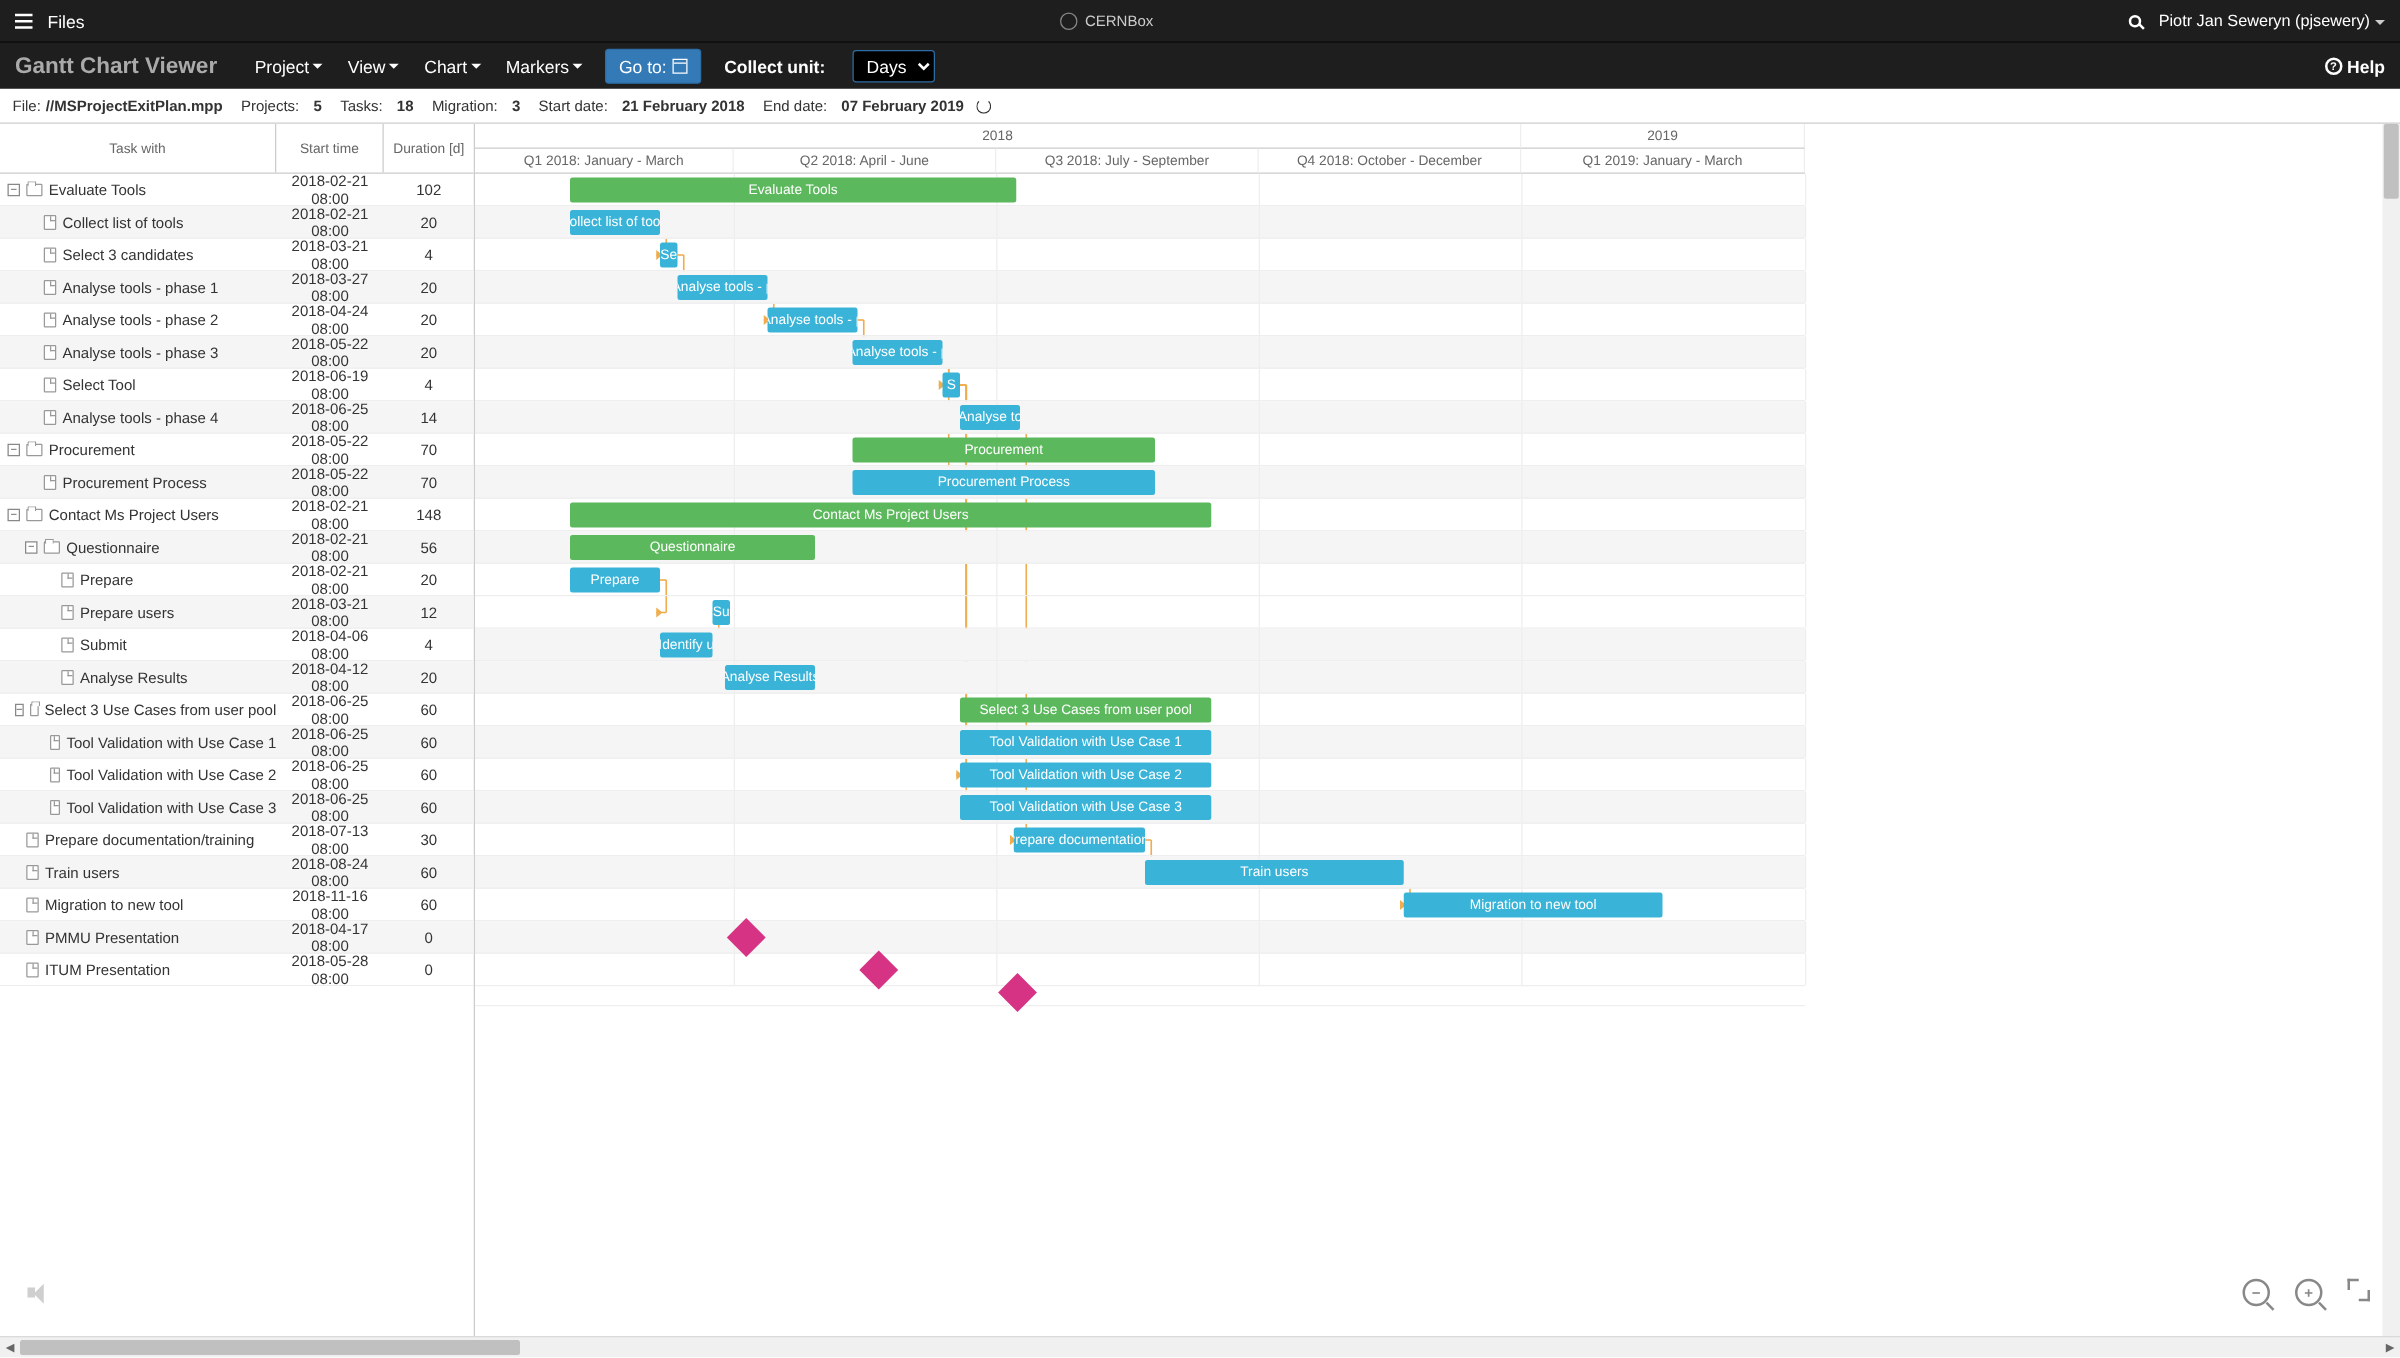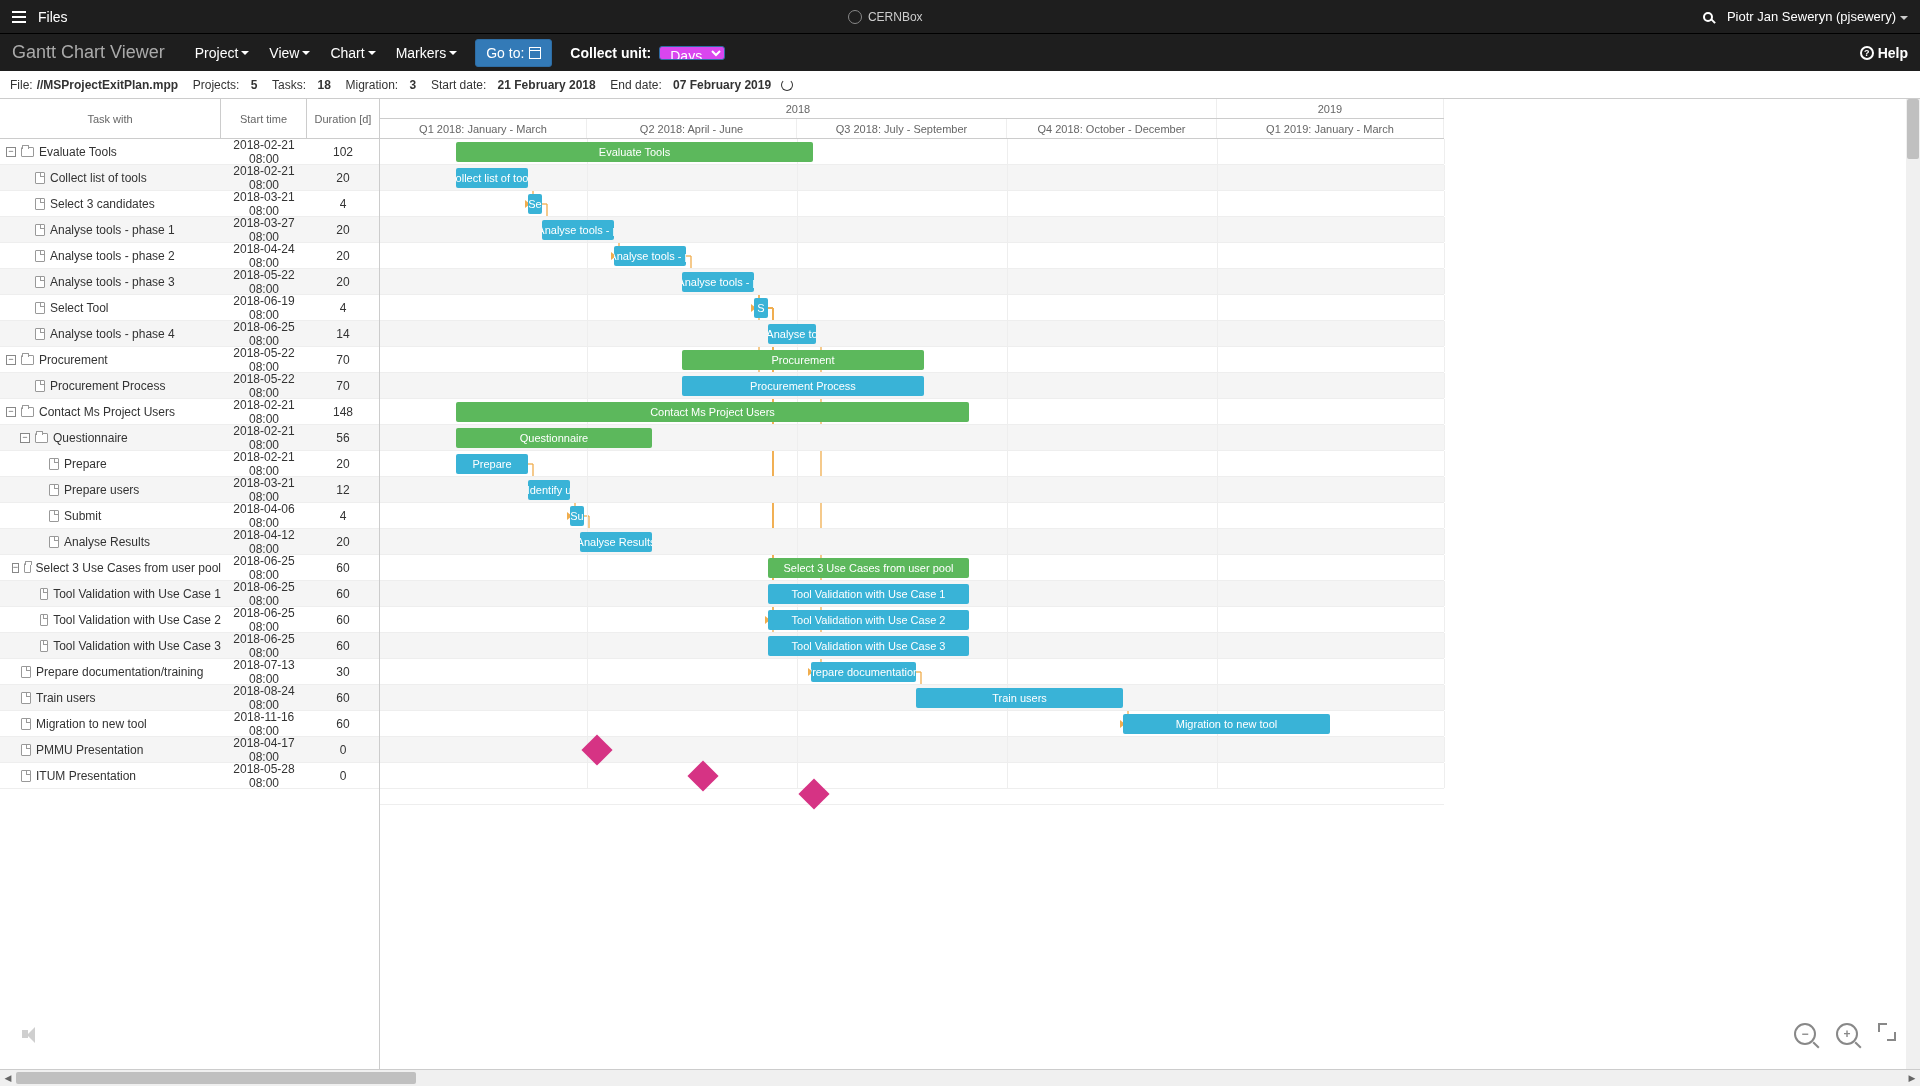--- a/index.html
+++ b/index.html
@@ -9,28 +9,28 @@
 .hamburger{display:flex;flex-direction:column;gap:3px;cursor:pointer}
 .hamburger span{width:14px;height:2px;background:#fff}
 .topbar-title{font-size:14px}
 .topbar-center{flex:1;display:flex;justify-content:center;align-items:center;gap:6px;font-size:12px;color:#ccc}
 .atom-icon{width:14px;height:14px;border:1px solid #888;border-radius:50%;position:relative}
 .topbar-right{display:flex;align-items:center;gap:14px;font-size:13px}
 .search-icon-circ{width:10px;height:10px;border:2px solid #fff;border-radius:50%;position:relative}
 .search-icon-circ::after{content:"";position:absolute;width:6px;height:2px;background:#fff;transform:rotate(45deg);right:-5px;bottom:-2px}
 .caret-d{display:inline-block;width:0;height:0;border-left:4px solid transparent;border-right:4px solid transparent;border-top:4px solid #ccc;margin-left:4px;vertical-align:middle}
 .toolbar{background:#1e1e1e;border-top:1px solid #000;height:38px;display:flex;align-items:center;padding:0 12px;color:#fff}
-.app-title{font-size:18px;font-weight:normal;color:#aaa;margin-right:20px}
+.app-title{font-size:18px;font-weight:bold;color:#aaa;margin-right:20px}
 .menu-btn{background:none;color:#fff;border:none;font-size:14px;padding:6px 10px;cursor:pointer;display:flex;align-items:center}
 .menu-btn .caret-d{border-top-color:#fff;margin-left:3px}
 .goto-btn{background:#337ab7;border:1px solid #2e6da4;color:#fff;border-radius:3px;font-size:14px;padding:5px 10px;margin-left:8px;cursor:pointer;display:flex;align-items:center;gap:5px}
 .cal-icon{width:12px;height:12px;border:1px solid #fff;position:relative}
 .cal-icon::before{content:"";position:absolute;top:2px;left:0;right:0;height:1px;background:#fff}
 .dur-label{font-size:14px;font-weight:bold;color:#fff;margin-left:18px}
-.dur-select{margin-left:8px;background:#d946ef;color:#fff;border:1px solid #2e6da4;font-size:14px;height:14px;border-radius:3px;padding:0 6px}
+.dur-select{margin-left:22px;background:#000000;color:#fff;border:1px solid #2e6da4;font-size:14px;height:26px;border-radius:3px;padding:0 6px}
 .toolbar-spacer{flex:1}
 .help-btn{background:none;border:none;color:#fff;font-size:14px;font-weight:bold;cursor:pointer;display:flex;align-items:center;gap:4px}
 .help-icon{width:14px;height:14px;border:2px solid #fff;border-radius:50%;display:flex;align-items:center;justify-content:center;font-size:9px}
 .infobar{height:28px;border-bottom:1px solid #ccc;display:flex;align-items:center;padding:0 10px;font-size:12px;gap:4px;color:#333}
 .infobar b{font-weight:bold}
 .refresh-icon{margin-left:6px;width:12px;height:12px;border:1.5px solid #333;border-radius:50%;border-top-color:transparent;position:relative;cursor:pointer}
 .main{position:relative;height:calc(100vh - 33px - 38px - 28px - 16px);border-bottom:1px solid #ccc;overflow:hidden}
 .left-panel{position:absolute;left:0;top:0;width:380px;height:100%;border-right:1px solid #ccc;background:#fff;overflow:hidden}
 .left-header{display:flex;height:40px;border-bottom:1px solid #ccc;font-size:11px;color:#666;align-items:stretch}
 .lh-name{flex:1;display:flex;align-items:center;justify-content:center;border-right:1px solid #ccc}
@@ -583,35 +583,35 @@
             <div class="bar group" style="left: 76px; width: 196px;">Questionnaire</div>
           </div>
           <div class="grow">
             <div class="quarter-line" style="left: 207px;"></div>
             <div class="quarter-line" style="left: 417px;"></div>
             <div class="quarter-line" style="left: 627px;"></div>
             <div class="quarter-line" style="left: 837px;"></div>
             <div class="quarter-line" style="left: 1064px;"></div>
             <div class="bar task" style="left: 76px; width: 72px;">Prepare</div>
           </div>
+          <div class="grow">
+            <div class="quarter-line" style="left: 207px;"></div>
+            <div class="quarter-line" style="left: 417px;"></div>
+            <div class="quarter-line" style="left: 627px;"></div>
+            <div class="quarter-line" style="left: 837px;"></div>
+            <div class="quarter-line" style="left: 1064px;"></div>
+            <div class="bar task" style="left: 190px; width: 14px;">Su</div>
+          </div>
           <div class="grow alt">
             <div class="quarter-line" style="left: 207px;"></div>
             <div class="quarter-line" style="left: 417px;"></div>
             <div class="quarter-line" style="left: 627px;"></div>
             <div class="quarter-line" style="left: 837px;"></div>
             <div class="quarter-line" style="left: 1064px;"></div>
             <div class="bar task" style="left: 148px; width: 42px;">Identify u</div>
-          </div>
-          <div class="grow">
-            <div class="quarter-line" style="left: 207px;"></div>
-            <div class="quarter-line" style="left: 417px;"></div>
-            <div class="quarter-line" style="left: 627px;"></div>
-            <div class="quarter-line" style="left: 837px;"></div>
-            <div class="quarter-line" style="left: 1064px;"></div>
-            <div class="bar task" style="left: 190px; width: 14px;">Su</div>
           </div>
           <div class="grow alt">
             <div class="quarter-line" style="left: 207px;"></div>
             <div class="quarter-line" style="left: 417px;"></div>
             <div class="quarter-line" style="left: 627px;"></div>
             <div class="quarter-line" style="left: 837px;"></div>
             <div class="quarter-line" style="left: 1064px;"></div>
             <div class="bar task" style="left: 200px; width: 72px;">Analyse Results</div>
           </div>
           <div class="grow">

